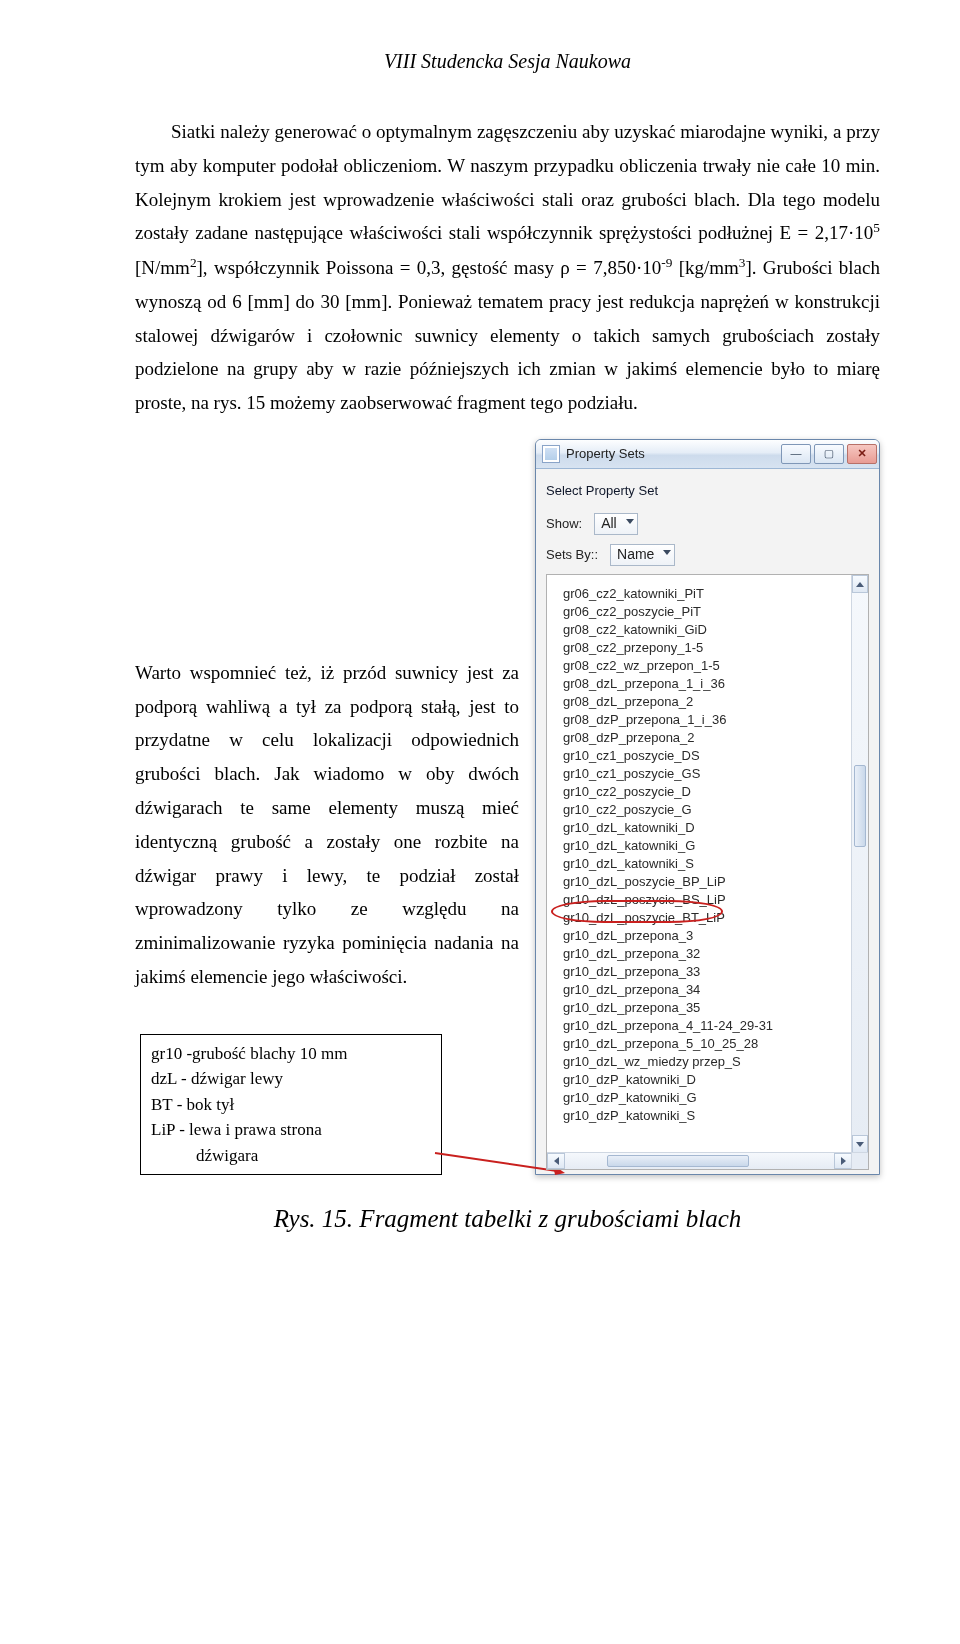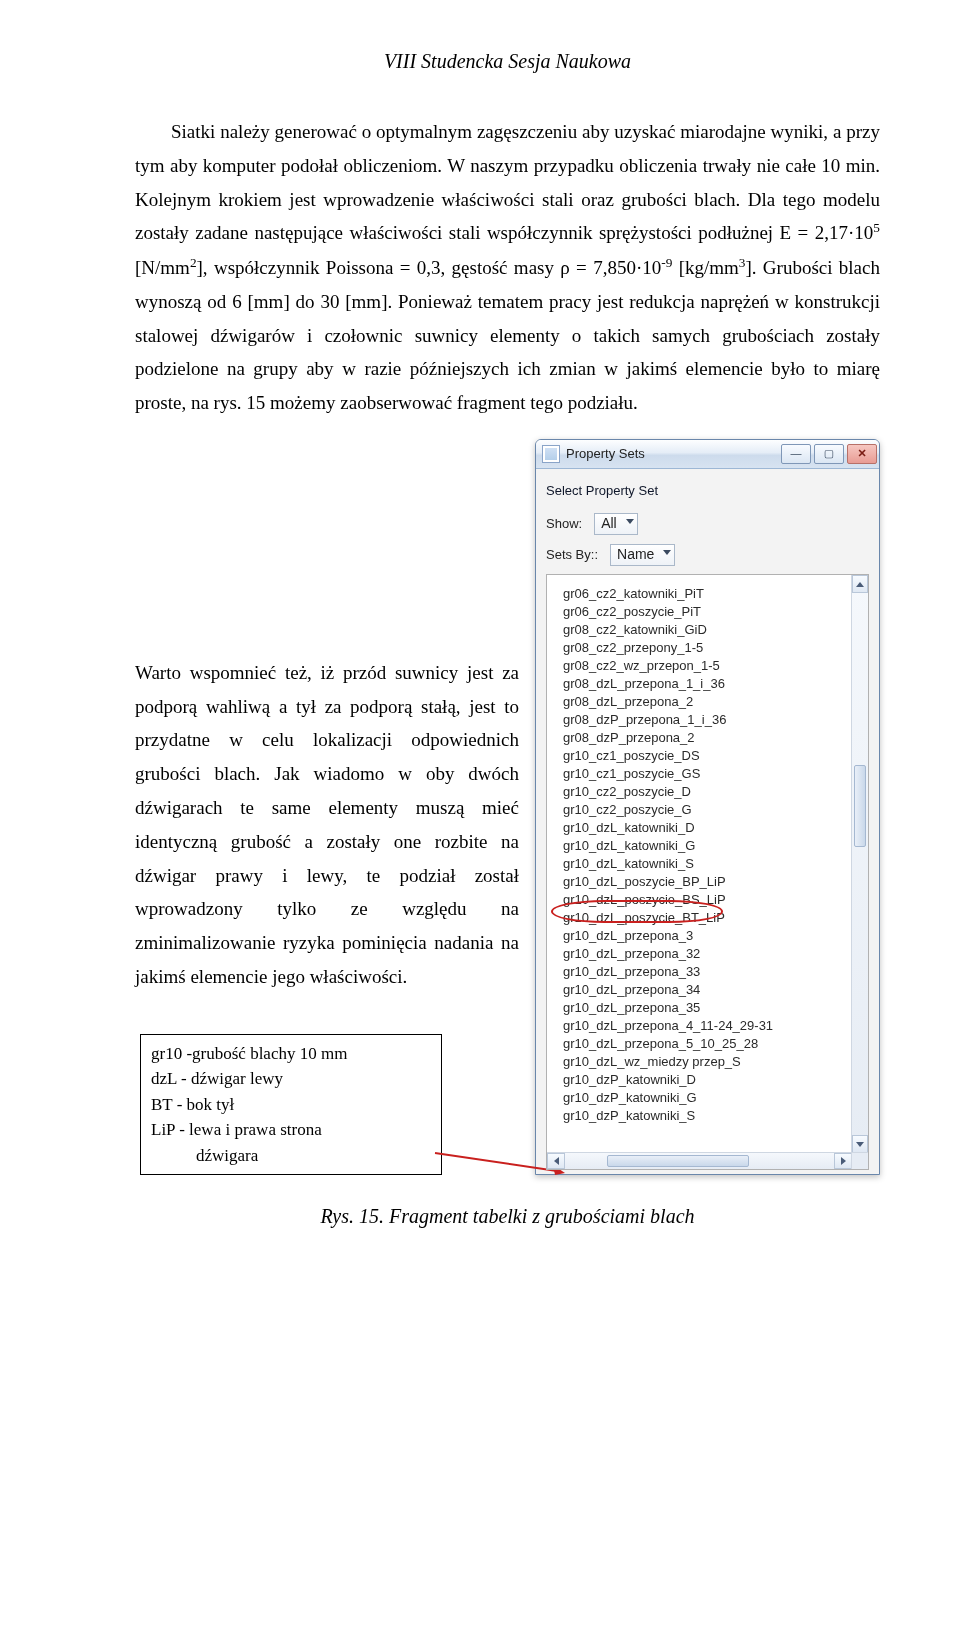--- a/index.html
+++ b/index.html
@@ -58,21 +58,21 @@
     position: absolute;
     top: -26px;
     left: 300px;
     width: 130px;
     height: 28px;
     overflow: visible;
   }
   .figure-caption {
     text-align: center;
     font-style: italic;
-    font-size: 20px;
+    font-size: 25px;
     margin-top: 30px;
   }
 
   
   .win {
     font-family: "Segoe UI", Tahoma, sans-serif;
     font-size: 13px;
     color: #222;
     border: 1px solid #6a87ab;
     border-radius: 6px 6px 0 0;

